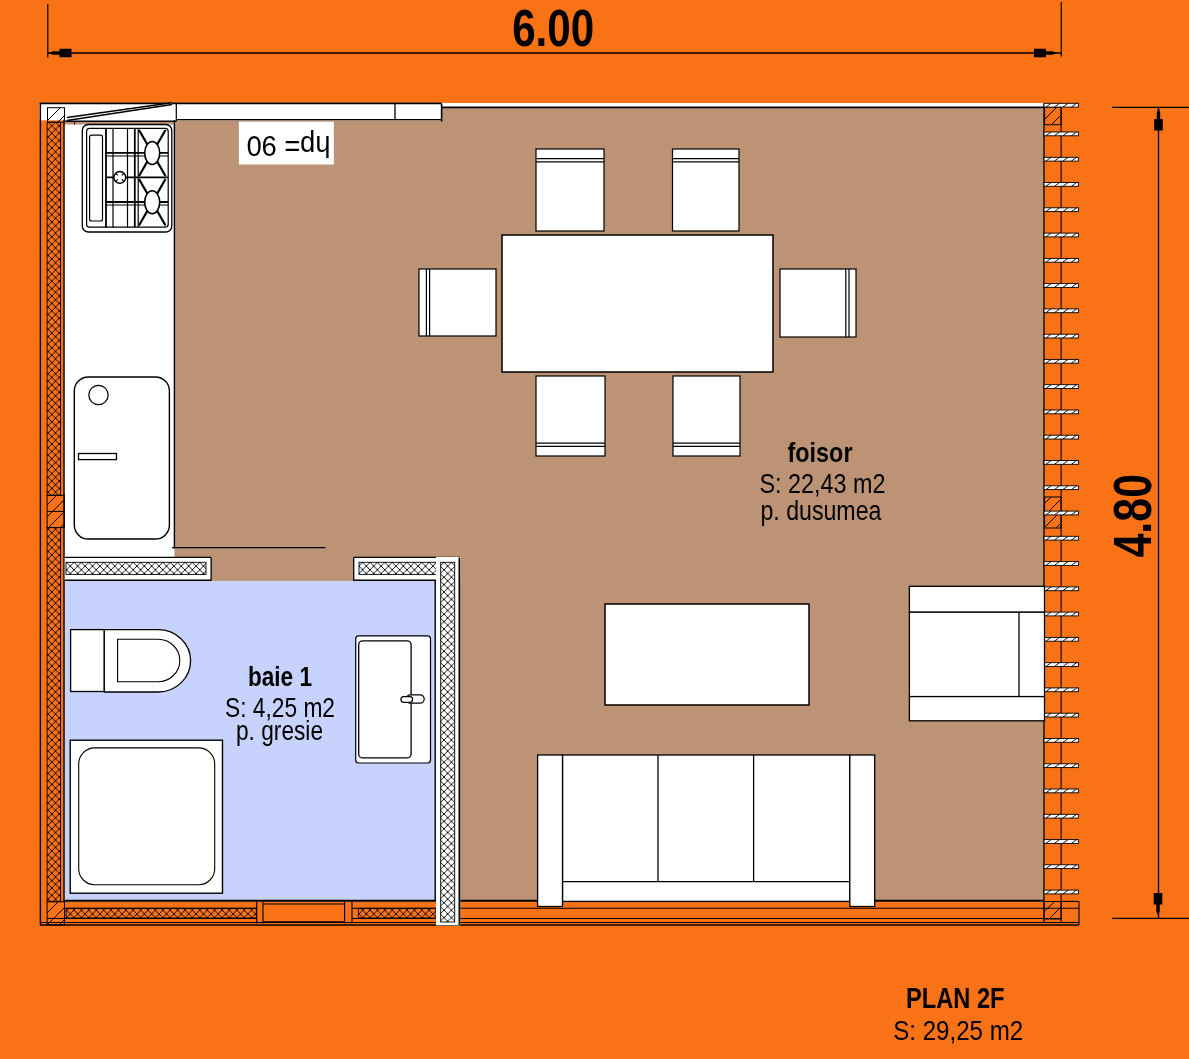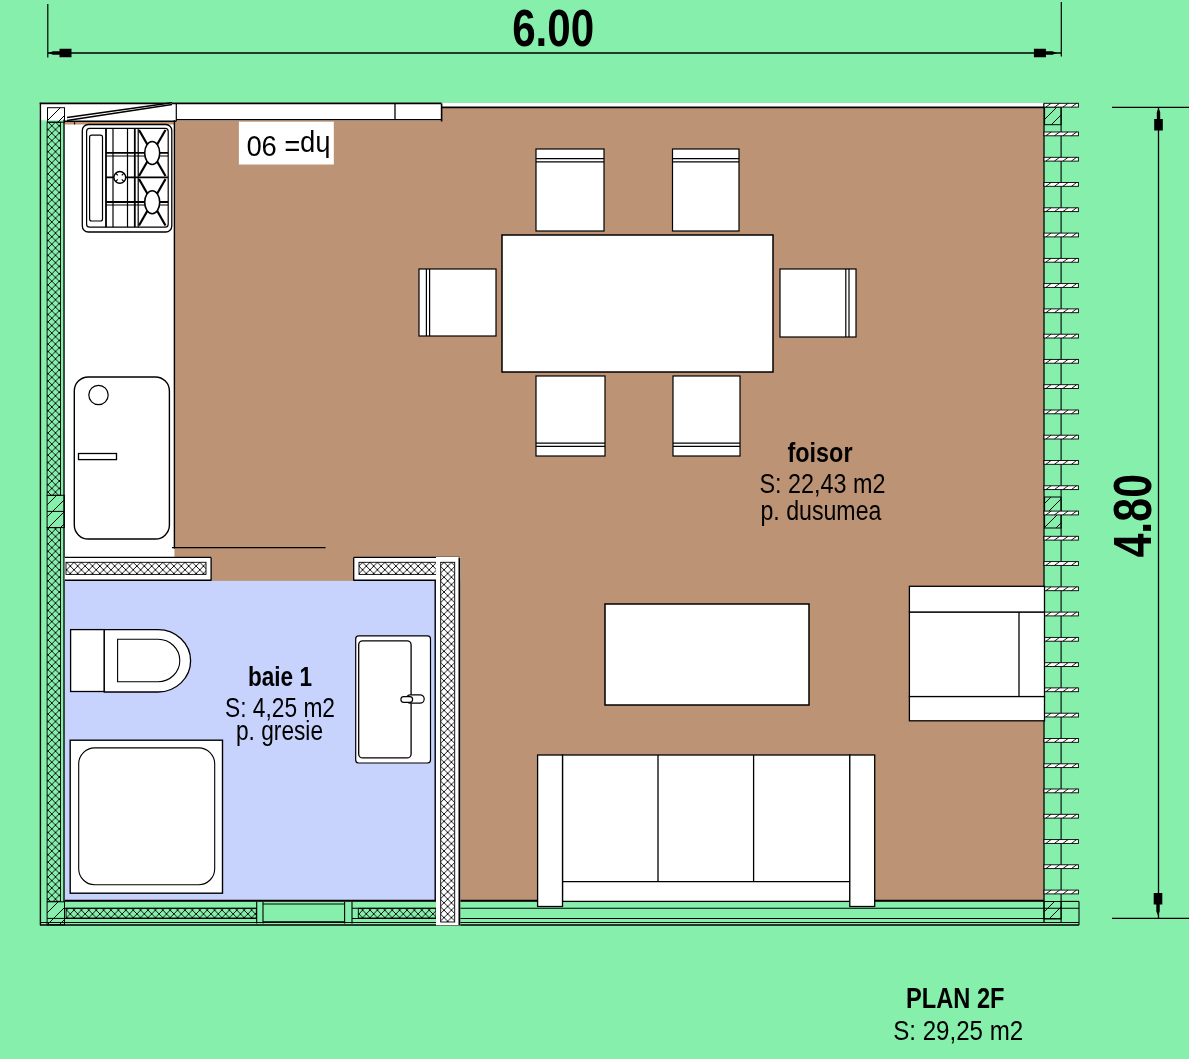--- a/index.html
+++ b/index.html
@@ -1,16 +1,16 @@
 <!DOCTYPE html>
 <html><head>
 <meta charset="utf-8">
 <style>
 html,body{margin:0;padding:0;background:#ffffff;}
-#stage{position:relative;width:1189px;height:1059px;background:#86efac;overflow:hidden;
+#stage{position:relative;width:1189px;height:1059px;background:#f97316;overflow:hidden;
 font-family:"Liberation Sans", sans-serif;}
 svg{display:block;}
 </style>
 </head>
 <body>
 <div id="stage">
 <svg width="1189" height="1059" viewBox="0 0 1189 1059" font-family="Liberation Sans, sans-serif">
 <defs>
 <pattern id="xh" width="7.4" height="7.4" patternUnits="userSpaceOnUse">
 <path d="M-1,6.4 L1,8.4 M0,0 L7.4,7.4 M6.4,-1 L8.4,1 M-1,1 L1,-1 M0,7.4 L7.4,0 M6.4,8.4 L8.4,6.4" stroke="#000" stroke-width="0.9" fill="none"></path>

